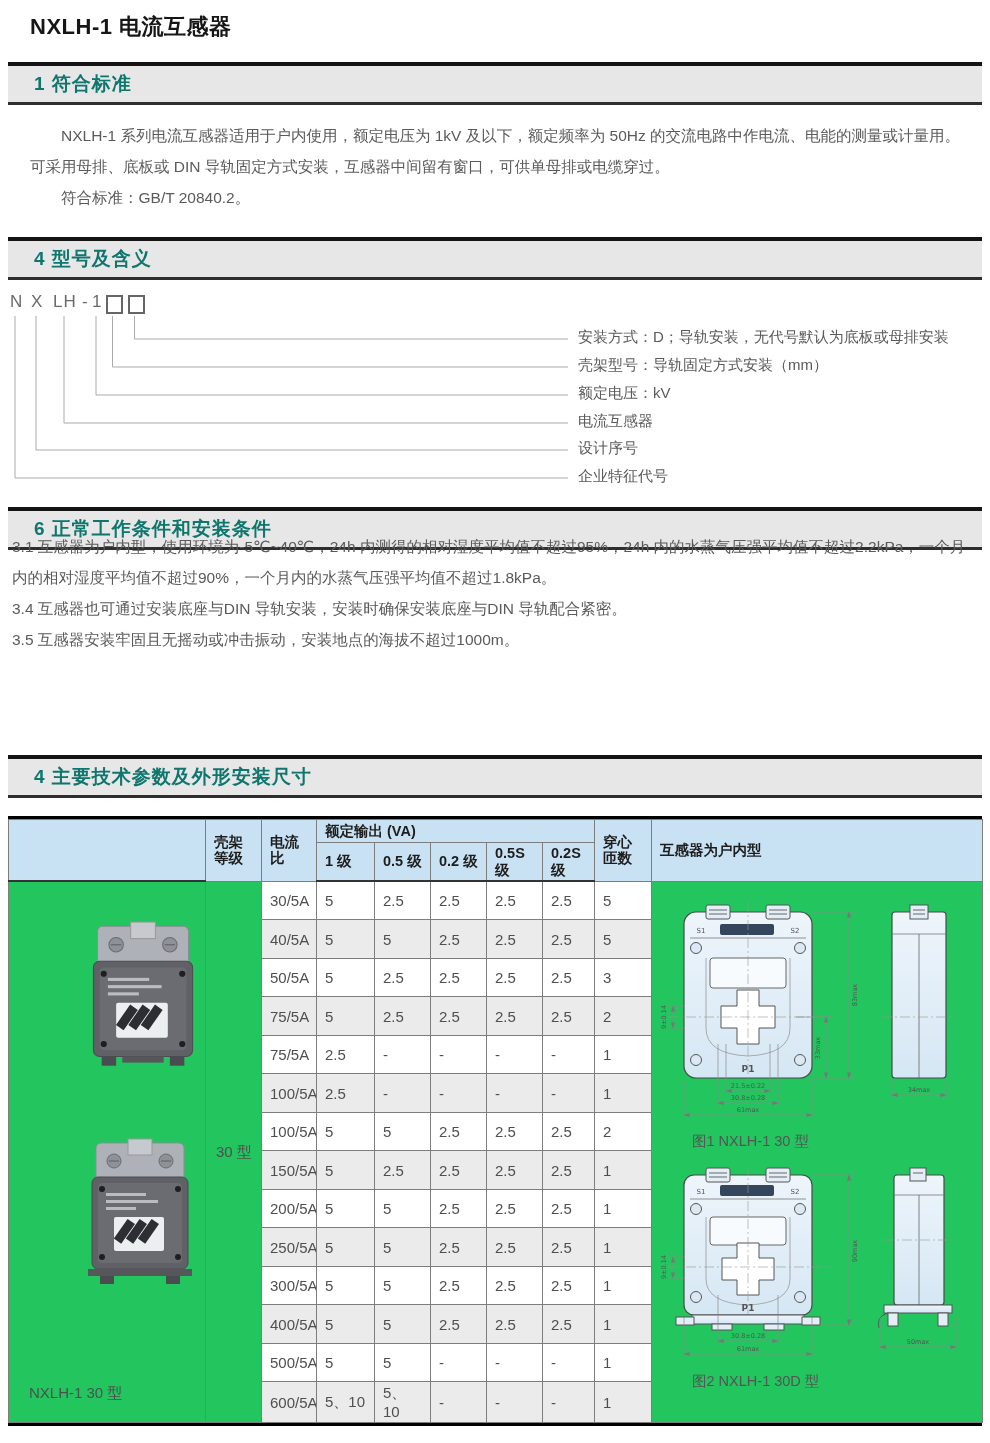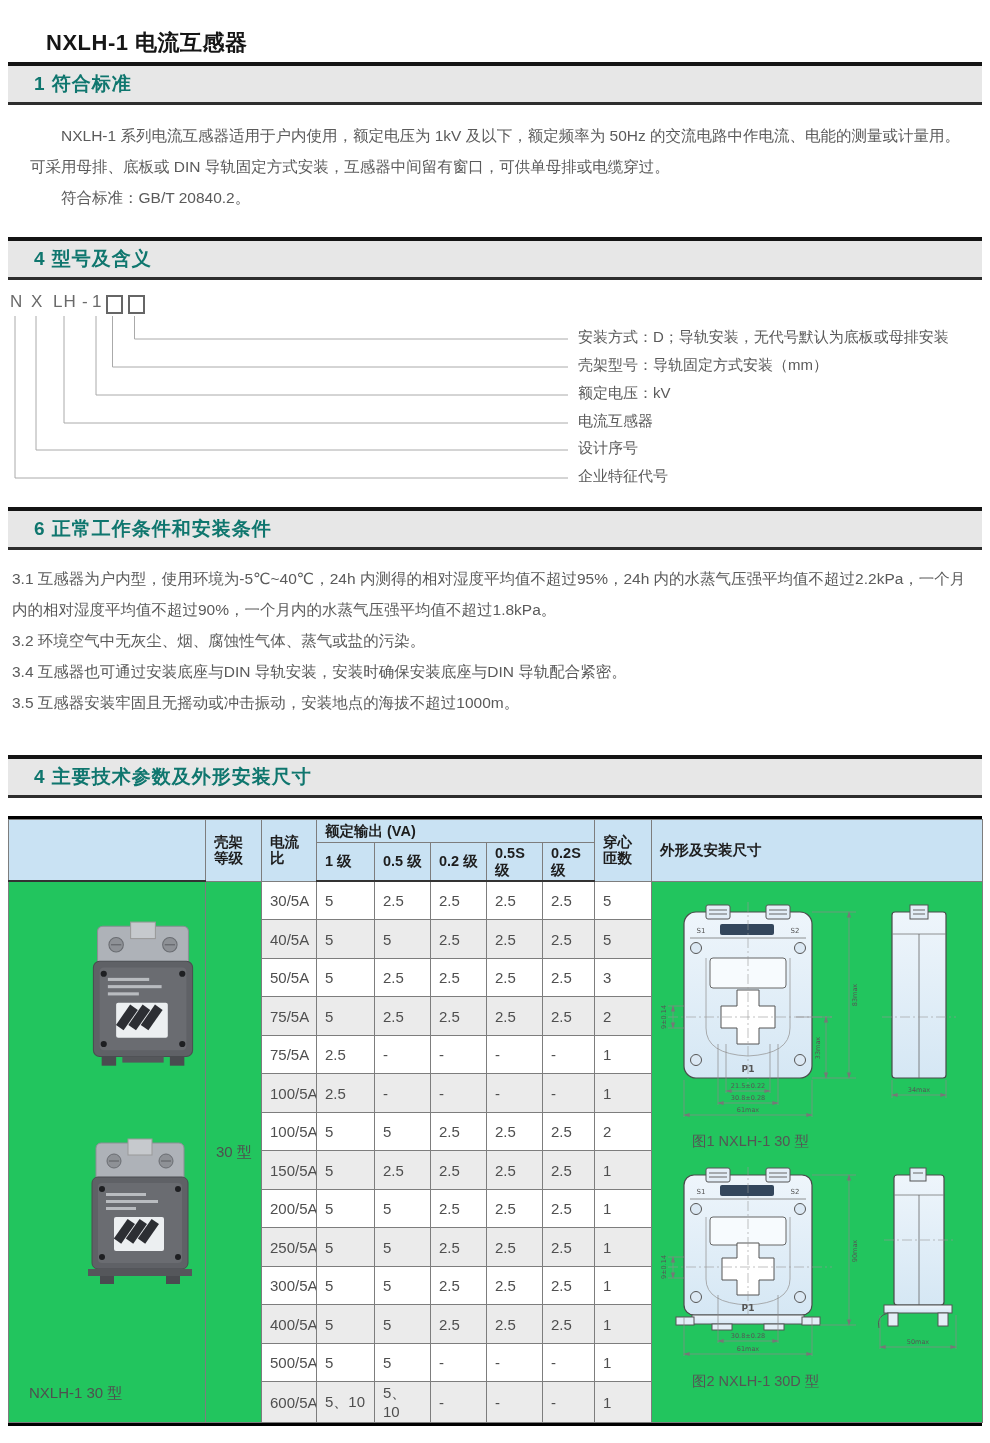--- a/index.html
+++ b/index.html
@@ -1,19 +1,19 @@
 <!DOCTYPE html>
 <html><head>
 <meta charset="utf-8">
 <style>
   html,body{margin:0;padding:0;background:#fff;}
   .page{position:relative;width:990px;height:1443px;background:#fff;overflow:hidden;
         font-family:"Liberation Sans","DejaVu Sans",sans-serif;}
   .page-title{position:absolute;top:12px;left:30px;font-size:22px;font-weight:bold;
-        color:#161616;letter-spacing:.5px;margin:16px;}
+        color:#161616;letter-spacing:.5px;margin:0;}
   .bar{position:absolute;left:8px;right:8px;height:36px;background:#e7e7e7;
        border-top:4px solid #141414;border-bottom:3px solid #2e2e2e;
        display:flex;align-items:center;padding-left:26px;}
   .bar span{font-size:19px;font-weight:bold;color:#0f766e;letter-spacing:1px;}
   .textblock{position:absolute;color:#5a5a5a;font-size:15.5px;line-height:31px;}
   .textblock p{margin:0;}
   .indent{text-indent:2em;}
   
   .model-area{position:absolute;top:292px;left:0;width:990px;height:208px;}
   .mchar{position:absolute;top:0;font-size:17px;color:#6a6a6a;letter-spacing:1px;}
@@ -87,23 +87,22 @@
     <div class="mlabel" style="top:64px">壳架型号：导轨固定方式安装（mm）</div>
     <div class="mlabel" style="top:92px">额定电压：kV</div>
     <div class="mlabel" style="top:120px">电流互感器</div>
     <div class="mlabel" style="top:147px">设计序号</div>
     <div class="mlabel" style="top:175px">企业特征代号</div>
   </div>
 
   <div class="bar" style="top:507px">
     <span>6 正常工作条件和安装条件</span>
   </div>
-  <div class="textblock" style="top:563px;left:12px;width:956px">
+  <div class="textblock" style="top:531px;left:12px;width:956px">
     <p>3.1 互感器为户内型，使用环境为-5℃~40℃，24h 内测得的相对湿度平均值不超过95%，24h 内的水蒸气压强平均值不超过2.2kPa，一个月内的相对湿度平均值不超过90%，一个月内的水蒸气压强平均值不超过1.8kPa。</p>
-    <p>3.2 环境空气中无灰尘、烟、腐蚀性气体、蒸气或盐的污染。</p>
     <p>3.4 互感器也可通过安装底座与DIN 导轨安装，安装时确保安装底座与DIN 导轨配合紧密。</p>
     <p>3.5 互感器安装牢固且无摇动或冲击振动，安装地点的海拔不超过1000m。</p>
   </div>
 
   <div class="bar" style="top:755px">
     <span>4 主要技术参数及外形安装尺寸</span>
   </div>
 
   <div class="tablewrap">
   <table>
@@ -121,21 +120,21 @@
     </colgroup>
     <thead>
       <tr>
         <th class="photo-head" rowspan="2"></th>
         <th rowspan="2">壳架
 等级</th>
         <th rowspan="2">电流比</th>
         <th colspan="5">额定输出 (VA)</th>
         <th rowspan="2">穿心
 匝数</th>
-        <th rowspan="2">外形及安装尺寸</th>
+        <th rowspan="2">互感器为户内型</th>
       </tr>
       <tr>
         <th>1 级</th>
         <th>0.5 级</th>
         <th>0.2 级</th>
         <th>0.5S 级</th>
         <th>0.2S 级</th>
       </tr>
     </thead>
     <tbody>

